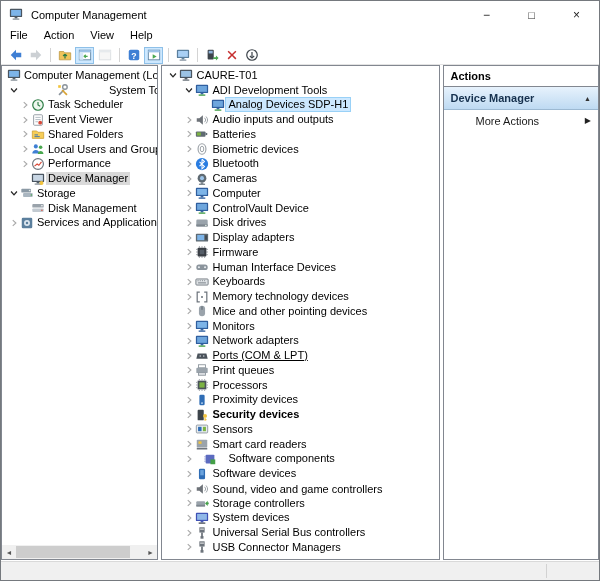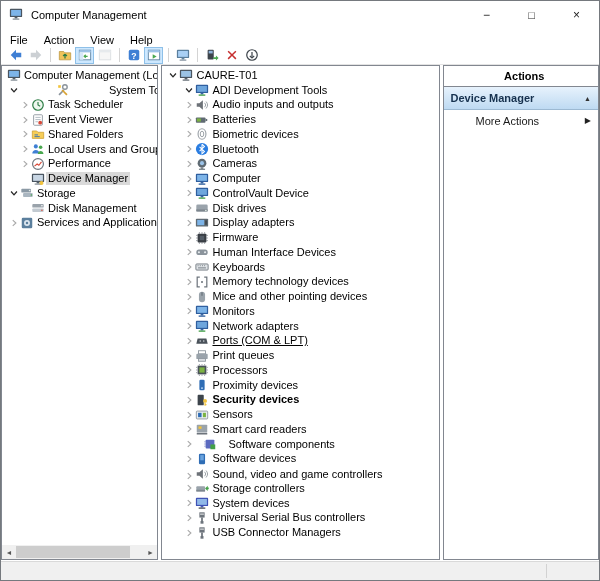--- a/index.html
+++ b/index.html
@@ -10,34 +10,34 @@
     position:relative;overflow:hidden;
   }
   
   .titlebar{height:28px;display:flex;align-items:center;padding-left:8px;background:#fff;}
   .titlebar .app-icon{width:16px;height:16px;margin-right:6px;display:inline-flex;}
   .title-text{font-size:11px;}
   .win-controls{margin-left:auto;display:flex;height:100%;}
   .win-btn{width:45px;height:100%;display:flex;align-items:center;justify-content:center;color:#222;font-size:12px;}
   .win-btn.maxi{font-size:11px;}
   
-  .menubar{height:17px;display:flex;align-items:flex-end;padding-left:7px;background:#fff;}
+  .menubar{height:17px;display:flex;align-items:flex-start;padding-left:7px;background:#fff;}
   .menu-item{padding:0 8px 0 2px;margin-right:6px;}
   
   .toolbar{height:19px;display:flex;align-items:center;padding-left:5px;background:#fff;border-bottom:1px solid #e3e3e3;}
   .tb-btn{width:19px;height:17px;display:flex;align-items:center;justify-content:center;border:1px solid transparent;margin-right:1px;}
   .tb-btn.active{background:#cde8ff;border-color:#8ec0e8;}
   .tb-btn.disabled{opacity:.5;}
   .tb-sep{width:1px;height:14px;background:#d4d4d4;margin:0 4px;}
   
   .main{position:absolute;top:64px;left:0;right:0;bottom:20px;display:flex;}
   .pane{background:#fff;border:1px solid #828790;overflow:hidden;}
   .left-pane{width:158px;margin-left:0;position:relative;}
   .center-pane{width:279px;margin-left:3px;}
-  .actions-pane{width:157px;margin-left:3px;display:flex;flex-direction:column;text-align:center;}
+  .actions-pane{width:157px;margin-left:3px;display:flex;flex-direction:column;}
   .tree{padding-top:2px;}
   .tree-row{display:flex;align-items:center;height:14.75px;white-space:nowrap;}
   .chev{width:12px;min-width:12px;display:inline-flex;justify-content:center;align-items:center;}
   .t-icon{width:15px;min-width:15px;display:inline-flex;align-items:center;}
   .t-label{padding:0 2px;line-height:13px;}
   .t-label.sel-active{background:#cce8ff;outline:1px solid #99d1f7;}
   .t-label.sel-inactive{background:#d9d9d9;}
   
   .hscroll{position:absolute;left:0;right:0;bottom:0;height:14px;background:#f0f0f0;display:flex;align-items:center;}
   .hs-arrow{width:14px;height:14px;display:flex;align-items:center;justify-content:center;color:#555;font-size:7px;}
@@ -380,20 +380,32 @@
             <span class="t-icon">
               <svg width="14" height="14" viewBox="0 0 16 16">
                 <rect x="1" y="2" width="14" height="9.5" rx="1" fill="#2f5e9e"></rect>
                 <rect x="2.4" y="3.4" width="11.2" height="6.7" fill="#6ea6dd"></rect>
                 <rect x="6.4" y="11.5" width="3.2" height="1.6" fill="#2f5e9e"></rect>
                 <rect x="4.2" y="13.1" width="7.6" height="1.5" fill="#43a047"></rect>
               </svg>
             </span>
             <span class="t-label">ADI Development Tools</span>
           </div>
+          <div class="tree-row" style="padding-left: 37px;">
+            <span class="chev"></span>
+            <span class="t-icon">
+              <svg width="14" height="14" viewBox="0 0 16 16">
+                <rect x="1" y="2" width="14" height="9.5" rx="1" fill="#2f5e9e"></rect>
+                <rect x="2.4" y="3.4" width="11.2" height="6.7" fill="#6ea6dd"></rect>
+                <rect x="6.4" y="11.5" width="3.2" height="1.6" fill="#2f5e9e"></rect>
+                <rect x="4.2" y="13.1" width="7.6" height="1.5" fill="#43a047"></rect>
+              </svg>
+            </span>
+            <span class="t-label sel-active">Analog Devices SDP-H1</span>
+          </div>
           <div class="tree-row" style="padding-left: 21px;">
             <span class="chev">
               <svg width="10" height="10" viewBox="0 0 12 12">
                 <path d="M4.5 2.5L8.3 6l-3.8 3.5" fill="none" stroke="#a8a8a8" stroke-width="1.3"></path>
               </svg>
             </span>
             <span class="t-icon">
               <svg width="14" height="14" viewBox="0 0 16 16">
                 <path d="M2 6h3l4-3.5v11L5 10H2z" fill="#6d7278"></path>
                 <path d="M11 5.5a3.5 3.5 0 010 5M12.6 4a6 6 0 010 8" stroke="#9aa0a6" stroke-width="1.1" fill="none"></path>

